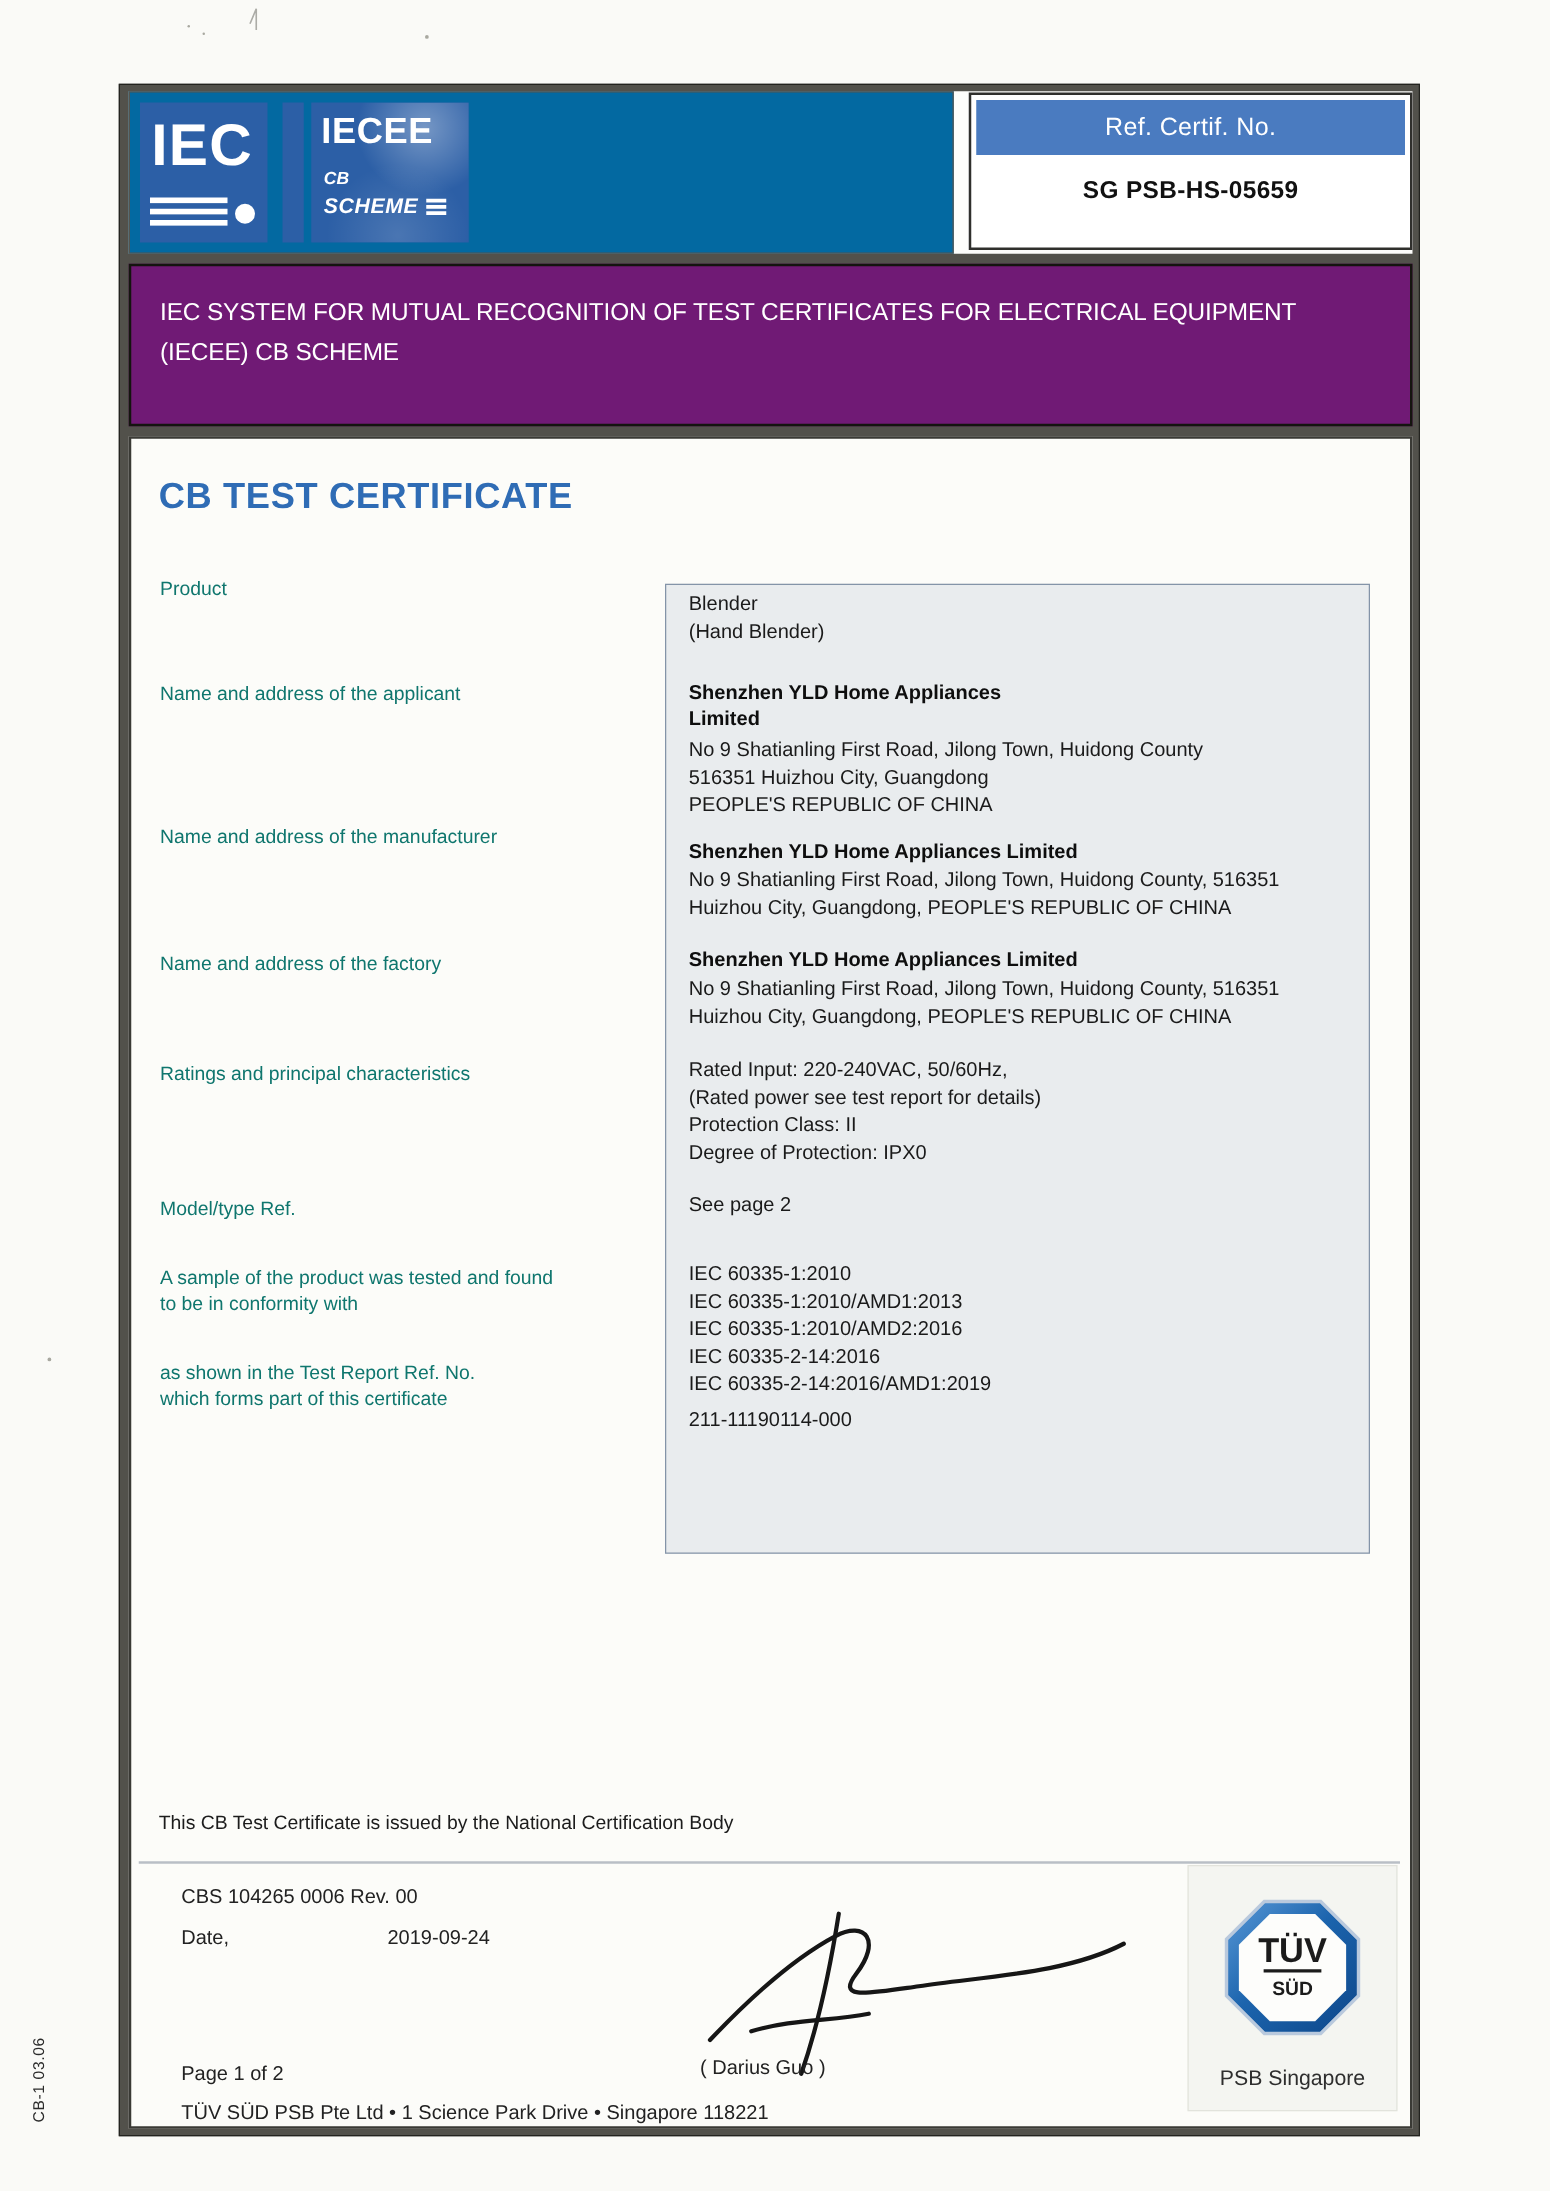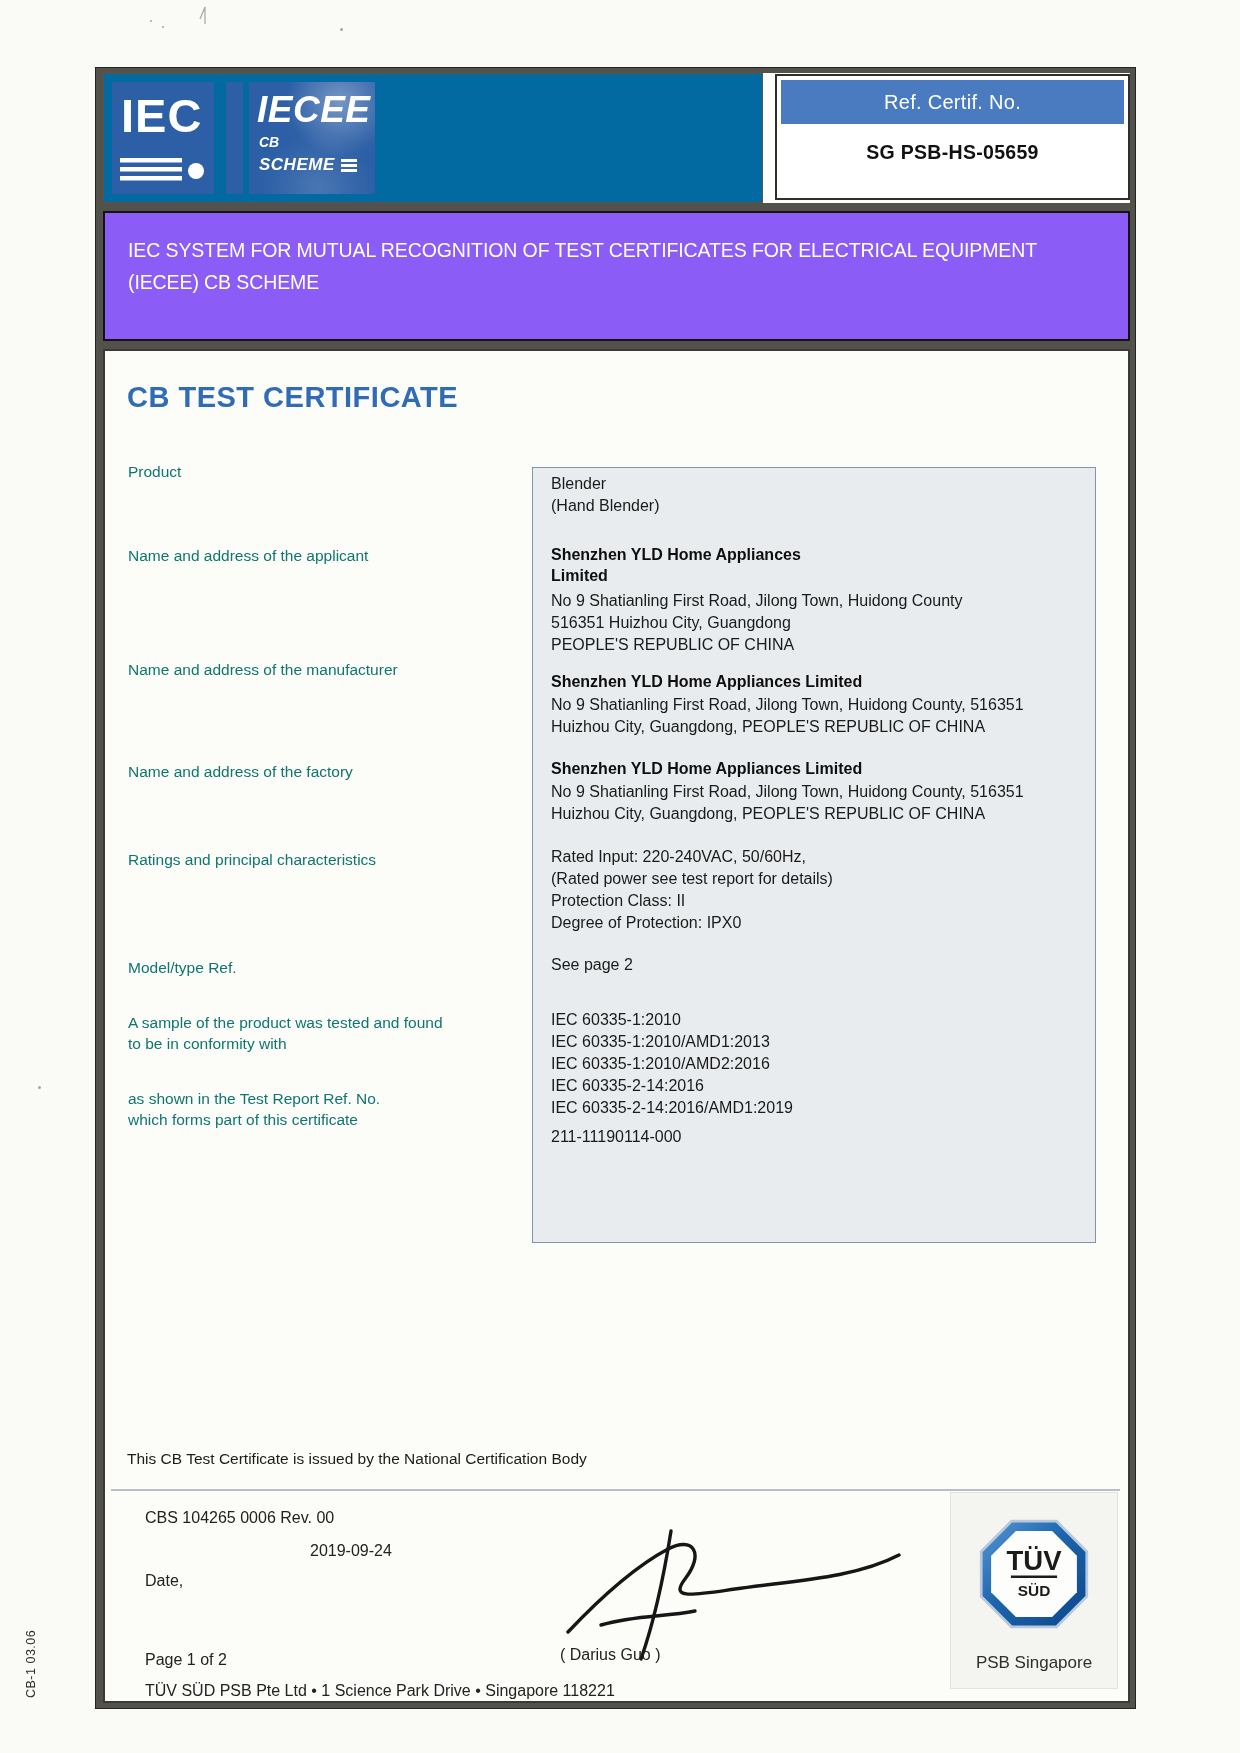--- a/index.html
+++ b/index.html
@@ -24,38 +24,38 @@
   .iec-text{position:absolute; left:9px; top:6px; font-size:47px; font-weight:600; letter-spacing:1px; color:#fff;}
   .iec-glyph{position:absolute; left:8px; bottom:10px;}
   .iec-strip{position:absolute; left:122px; top:8px; width:17px; height:112px; background:#2c5fa6;}
   .iecee-box{
     position:absolute; left:145px; top:8px; width:126px; height:112px;
     background:#2c5fa6; color:#fff; overflow:hidden;
   }
   .iecee-shine{position:absolute; inset:0;
     background:radial-gradient(circle at 72% 18%, rgba(255,255,255,.35), rgba(255,255,255,0) 42%),
                radial-gradient(circle at 55% 95%, rgba(255,255,255,.14), rgba(255,255,255,0) 45%);}
-  .iecee-title{position:absolute; left:8px; top:7px; font-size:37px; font-weight:bold; font-style:italic; letter-spacing:.5px;}
+  .iecee-title{position:absolute; left:8px; top:7px; font-size:29px; font-weight:bold; letter-spacing:.5px;}
   .iecee-cb{position:absolute; left:10px; top:52px; font-size:14px; font-weight:bold; font-style:italic;}
   .iecee-scheme{position:absolute; left:10px; top:73px; font-size:17px; font-weight:bold; font-style:italic; letter-spacing:.5px;}
   .tribar{display:inline-block; margin-left:6px; vertical-align:middle;}
   .tribar div{width:16px; height:3px; background:#fff; margin:2px 0;}
 
   .ref-box{
     position:absolute; left:672px; top:1px; width:355px; height:126px;
     background:#fff; border:2px solid #2f2f2c; box-sizing:border-box; padding:4px;
   }
   .ref-bar{height:44px; background:#4a7bc0; display:flex; align-items:center; justify-content:center;
            color:#fff; font-size:20px; letter-spacing:.3px;}
   .ref-num{margin-top:17px; text-align:center; font-size:19.5px; font-weight:bold; color:#111; letter-spacing:.3px;}
 
   
   .banner{
     position:absolute; left:7px; top:143px; width:1027px; height:130px;
-    background:#8b5cf6; border:2px solid #14140f; box-sizing:border-box;
+    background:#701a75; border:2px solid #14140f; box-sizing:border-box;
     color:#fff;
     padding-left:24px;
   }
   .banner-line1{position:absolute; left:23px; top:26px; font-size:19.5px; letter-spacing:-.1px;}
   .banner-line2{position:absolute; left:23px; top:58px; font-size:19.5px; letter-spacing:-.1px;}
 
   
   .main{
     position:absolute; left:7px; top:281px; width:1027px; height:1354px;
     background:#fcfcf9; border:2px solid #3a3a35; box-sizing:border-box;
@@ -66,21 +66,21 @@
     position:absolute; left:427px; top:116px; width:564px; height:776px;
     background:#e9ecee; border:1px solid #8494a8; box-sizing:border-box;
   }
   .vgroup{position:absolute; left:18px; font-size:16px; color:#1a1a1a; line-height:22px; white-space:nowrap;}
   .vbold{font-weight:bold; color:#0e0e0e; line-height:21px;}
 
   
   .statement{position:absolute; left:22px; top:1099px; font-size:15.5px; color:#1c1c1c;}
   .divider{position:absolute; left:6px; top:1138px; width:1009px; height:2px; background:#b9bfc6;}
   .cbs{position:absolute; left:40px; top:1158px; font-size:16px;}
-  .date-label{position:absolute; left:40px; top:1191px; font-size:16px;margin-top:30px;}
+  .date-label{position:absolute; left:40px; top:1191px; font-size:16px;}
   .date-value{position:absolute; left:205px; top:1191px; font-size:16px;}
   .signature{position:absolute; left:438px; top:1176px;}
   .signatory{position:absolute; left:455px; top:1295px; font-size:16px;}
   .page-info{position:absolute; left:40px; top:1300px; font-size:16px;}
   .issuer{position:absolute; left:40px; top:1331px; font-size:16px;}
 
   .tuv-box{
     position:absolute; left:845px; top:1141px; width:168px; height:197px;
     background:#f4f5f1; border:1px solid #e2e3dc; box-sizing:border-box;
   }

